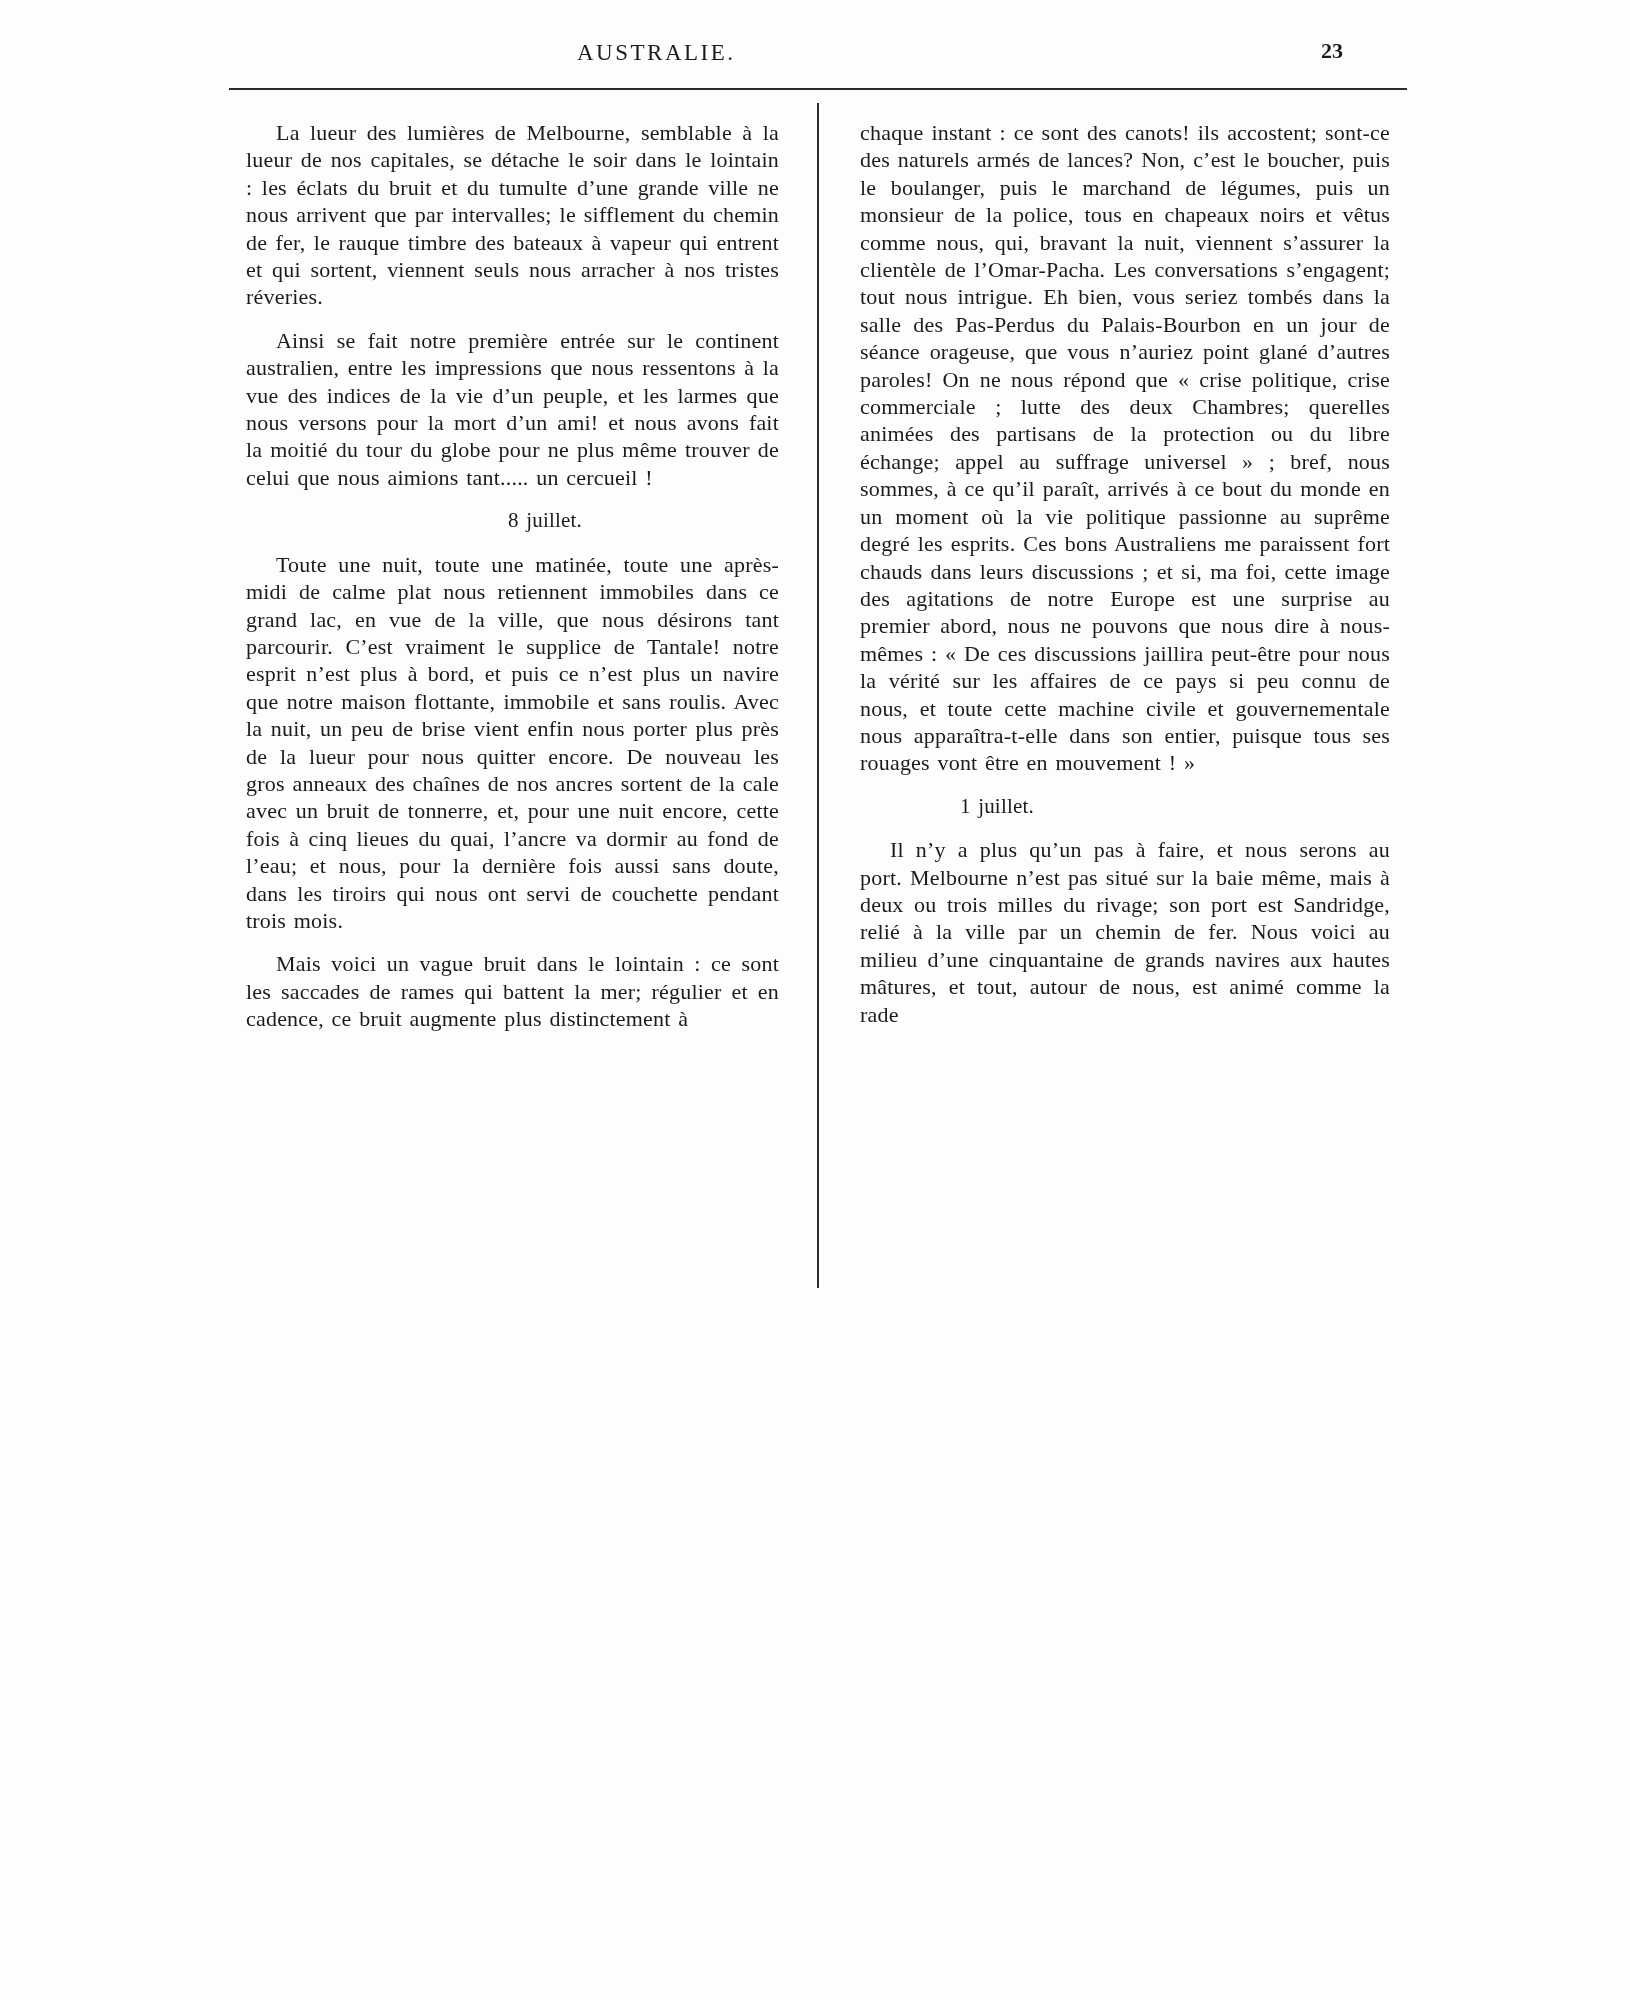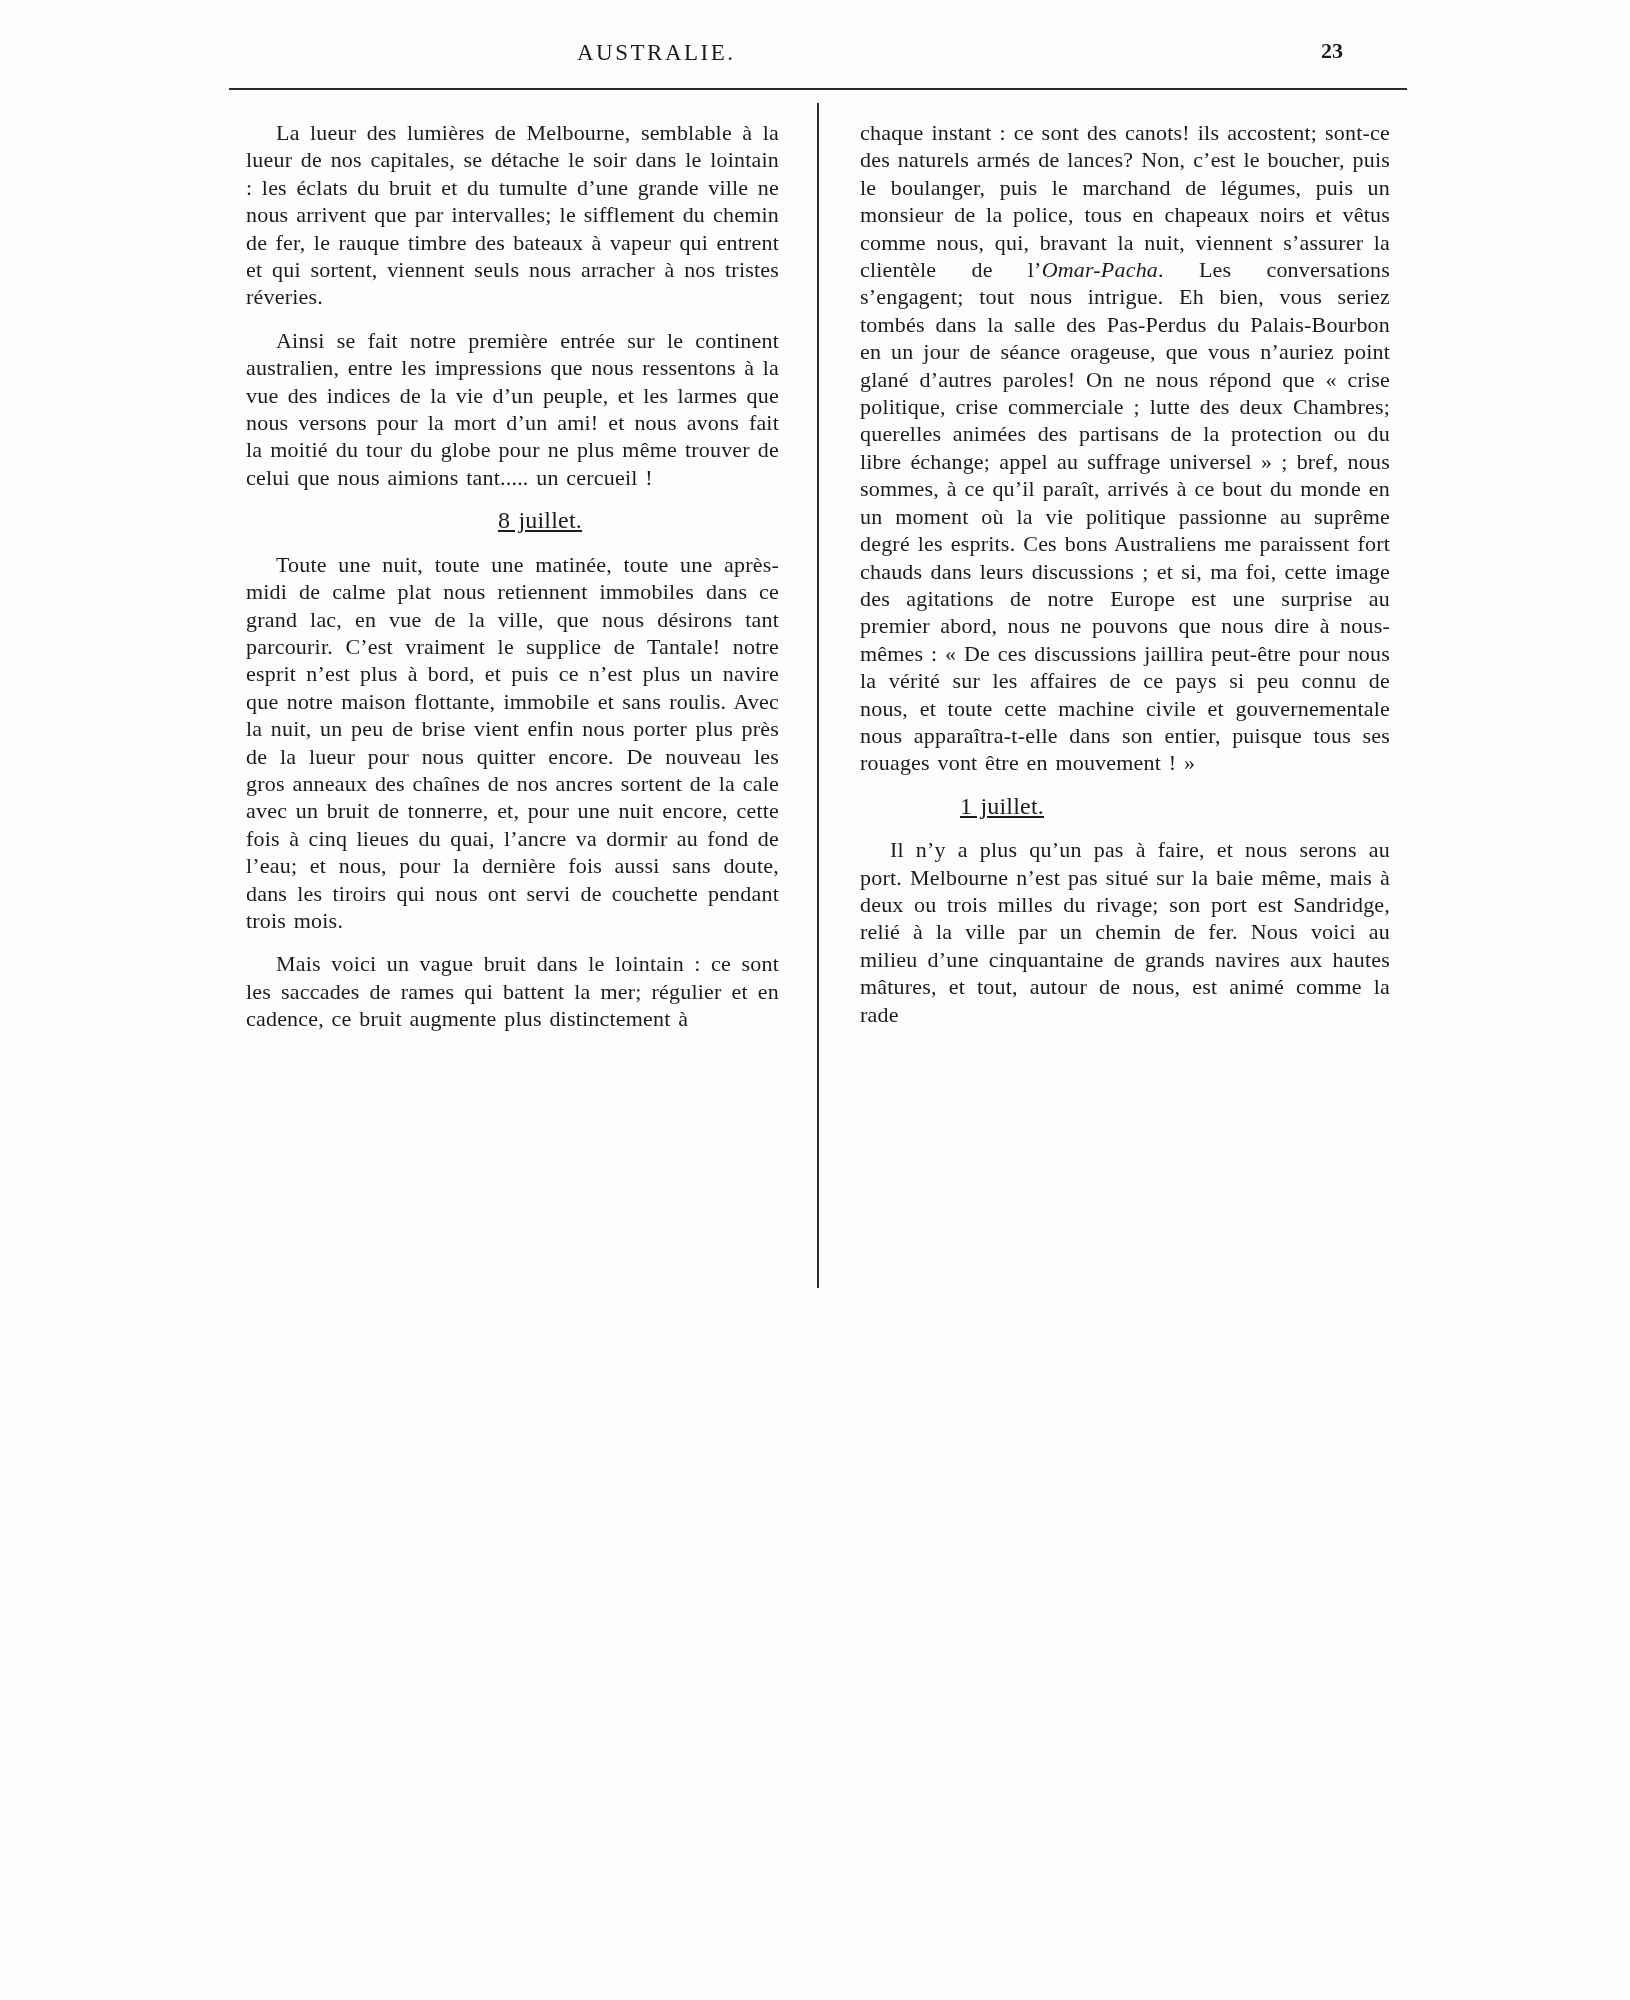--- a/index.html
+++ b/index.html
@@ -70,26 +70,25 @@
     width: 2px;
     height: 1185px;
     background: #2e2e2e;
     margin-left: 22px;
     margin-right: 25px;
     flex: 0 0 auto;
   }
 
   .column p { margin: 16px; }
   .para.indent { text-indent: 30px; }
-  .italic { font-style: italic; }
+  .italic { }
 
   .date {
-    font-size: 24px;
+    font-size: 21px;
     margin: 2px 0;
-    text-decoration: underline;
   }
   .date-l { text-align: right; padding-right: 197px; }
   .date-r { text-align: left;  padding-left: 100px; }
 </style>
 </head>
 <body>
 
 <div class="page">
 
   <header class="running-head">

